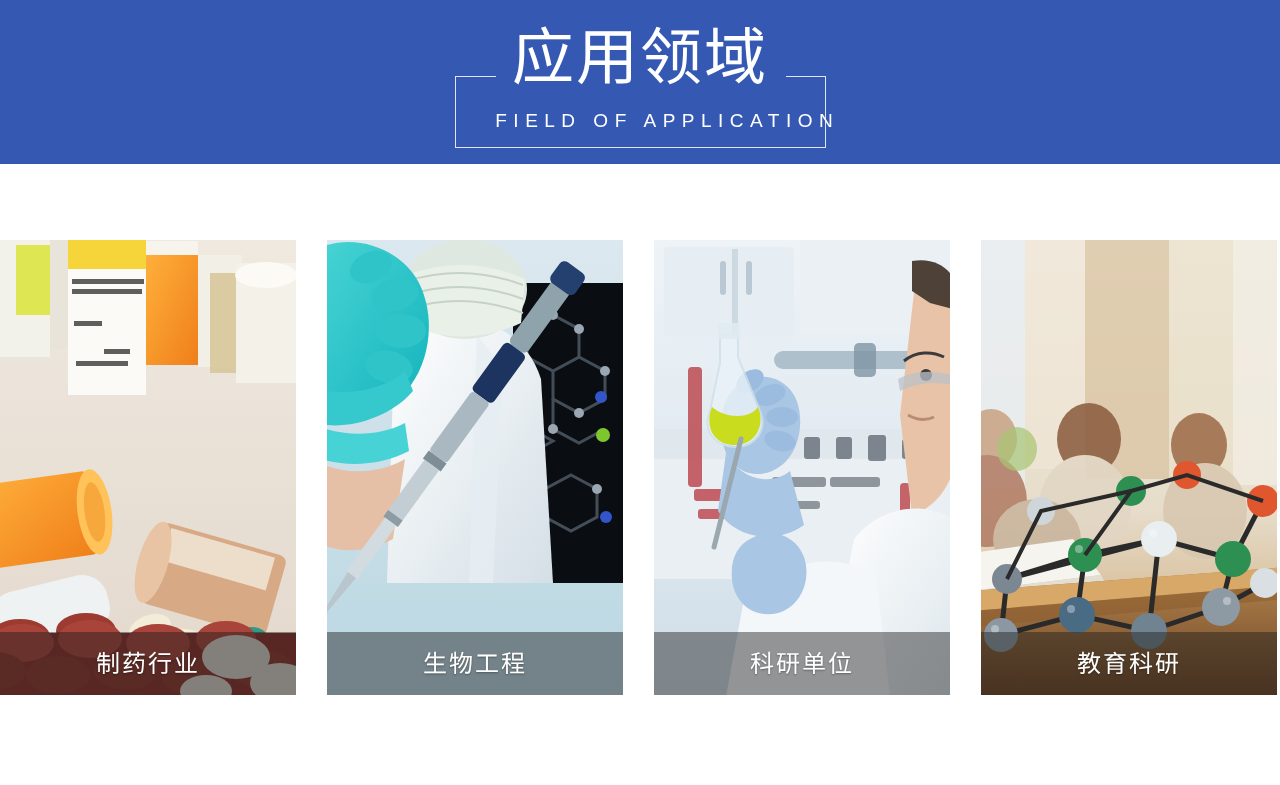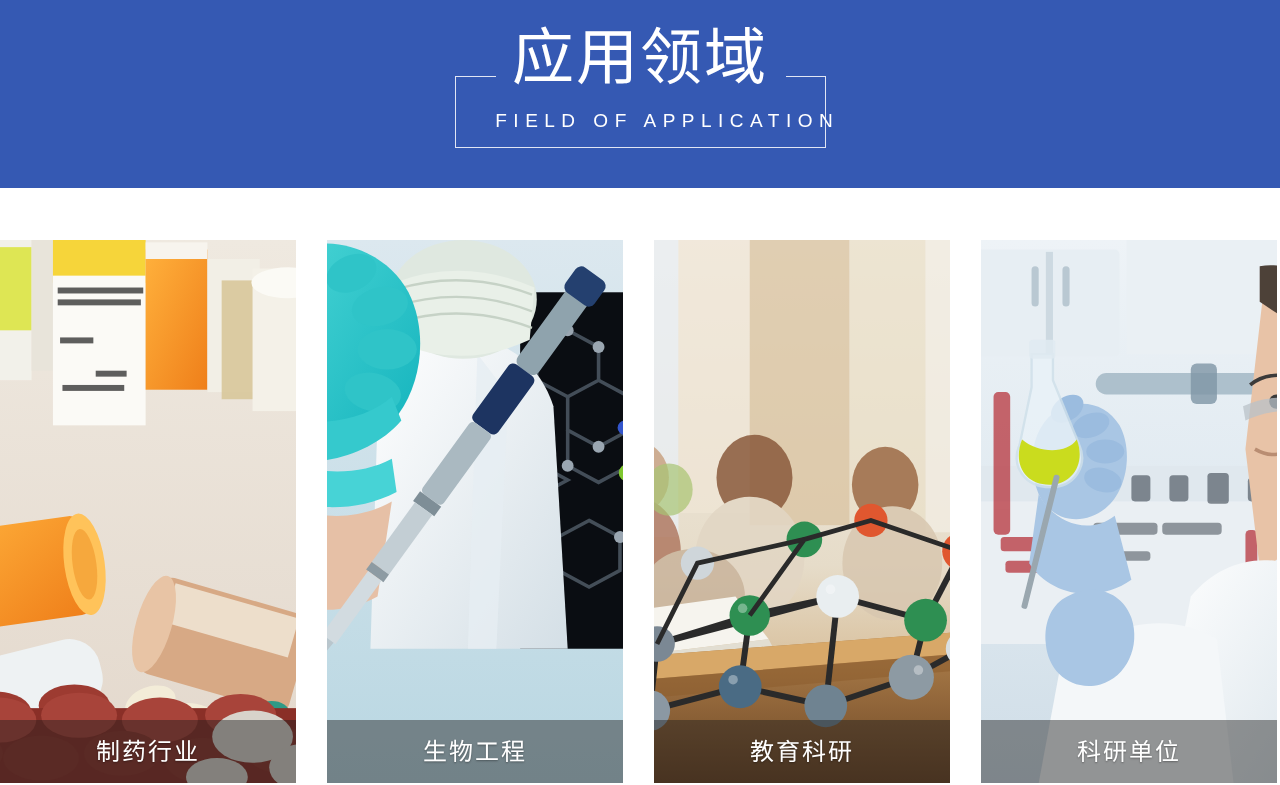--- a/index.html
+++ b/index.html
@@ -15,21 +15,21 @@
     font-family: "Liberation Sans", "DejaVu Sans", sans-serif;
     position: relative;
   }
 
   
   .banner {
     position: absolute;
     left: 0;
     top: 0;
     width: 1280px;
-    height: 188px;
+    height: 164px;
     background: #3559b3;
     overflow: hidden;
   }
   .title-frame {
     position: absolute;
     left: 455px;
     top: 76px;
     width: 371px;
     height: 72px;
     box-sizing: border-box;
@@ -79,21 +79,21 @@
     left: 0;
     top: 240px;
     width: 1280px;
     height: 457px;
     display: flex;
     gap: 31px;
   }
   .card {
     position: relative;
     width: 296px;
-    height: 543px;
+    height: 455px;
     flex: 0 0 296px;
     overflow: hidden;
     background: #dfe7ee;
   }
   .card-photo {
     position: absolute;
     inset: 0;
     overflow: hidden;
   }
   .card-photo svg { display: block; width: 100%; height: 100%; }
@@ -325,20 +325,99 @@
     </div>
     <div class="caption">
       <span class="caption-text">生物工程</span>
     </div>
   </div>
 
   <div class="card">
     <div class="card-photo">
       <svg viewBox="0 0 296 457" preserveAspectRatio="xMidYMid slice" aria-hidden="true">
         <defs>
+          <linearGradient id="p3bg" x1="0" y1="0" x2="0" y2="1">
+            <stop offset="0" stop-color="#eef3f7"></stop>
+              <stop offset="0.55" stop-color="#dfe9f0"></stop>
+            <stop offset="1" stop-color="#cfdde7"></stop>
+          </linearGradient>
+          <linearGradient id="p3coat" x1="0" y1="0" x2="1" y2="1">
+            <stop offset="0" stop-color="#ffffff"></stop>
+              <stop offset="1" stop-color="#dde6ec"></stop>
+          </linearGradient>
+        </defs>
+        <rect width="296" height="457" fill="url(#p3bg)"></rect>
+
+        <rect x="10" y="8" width="130" height="90" rx="4" fill="#e7eef3"></rect>
+        <rect x="78" y="10" width="6" height="86" fill="#cdd9e1"></rect>
+        <rect x="66" y="22" width="6" height="34" rx="3" fill="#b9c8d2"></rect>
+        <rect x="92" y="22" width="6" height="34" rx="3" fill="#b9c8d2"></rect>
+        <rect x="146" y="0" width="150" height="96" fill="#eaf0f4"></rect>
+
+        <rect x="120" y="112" width="176" height="18" rx="9" fill="#9fb4c2" opacity="0.8"></rect>
+        <rect x="200" y="104" width="22" height="34" rx="5" fill="#7e95a5" opacity="0.8"></rect>
+
+        <rect x="0" y="190" width="296" height="30" fill="#e0e8ee"></rect>
+        <rect x="0" y="220" width="296" height="120" fill="#eaeff3"></rect>
+        <g fill="#2b3540" opacity="0.55">
+          <rect x="118" y="198" width="16" height="22" rx="3"></rect>
+            <rect x="150" y="198" width="16" height="22" rx="3"></rect>
+          <rect x="182" y="198" width="16" height="22" rx="3"></rect>
+            <rect x="214" y="196" width="18" height="26" rx="3"></rect>
+          <rect x="248" y="200" width="14" height="20" rx="3"></rect>
+        </g>
+        <g fill="#b7343c" opacity="0.75">
+          <rect x="34" y="128" width="14" height="120" rx="4"></rect>
+          <rect x="40" y="250" width="34" height="12" rx="3"></rect>
+          <rect x="44" y="270" width="30" height="10" rx="3"></rect>
+          <rect x="246" y="244" width="10" height="66" rx="4"></rect>
+        </g>
+        <g fill="#1f2a33" opacity="0.45">
+          <rect x="118" y="238" width="54" height="10" rx="3"></rect>
+            <rect x="176" y="238" width="50" height="10" rx="3"></rect>
+          <rect x="120" y="262" width="46" height="8" rx="3"></rect>
+        </g>
+
+        <path d="M262 36 C296 30 312 64 308 112 L304 208 C300 246 282 268 258 276 L246 176 Z" fill="#e8c3a7"></path>
+        <path d="M258 22 C292 16 310 44 306 72 L276 64 L258 52 Z" fill="#4d4138"></path>
+        <path d="M250 122 C262 112 278 112 290 118" stroke="#3b3b3b" stroke-width="3" fill="none"></path>
+        <circle cx="272" cy="136" r="6" fill="#3a3a3a"></circle>
+        <path d="M244 140 q24 -12 54 -4 l2 10 q-30 -6 -54 6 Z" fill="#b9c2c8" opacity="0.75"></path>
+        <path d="M254 176 q14 8 26 2" stroke="#b98d72" stroke-width="3" fill="none"></path>
+
+        <path d="M200 300 C226 268 266 262 296 278 L296 457 L170 457 Z" fill="url(#p3coat)"></path>
+        <path d="M90 360 C130 320 182 312 222 336 L236 457 L72 457 Z" fill="#f4f7f9"></path>
+
+        <path d="M84 146 C104 132 128 136 140 156 C152 178 146 212 128 226 C108 242 82 236 72 214 C62 190 66 160 84 146 Z" fill="#a9c6e4"></path>
+        <g fill="#9bbcdf">
+          <ellipse cx="96" cy="142" rx="15" ry="10" transform="rotate(-34 96 142)"></ellipse>
+          <ellipse cx="116" cy="156" rx="16" ry="10" transform="rotate(-20 116 156)"></ellipse>
+          <ellipse cx="128" cy="178" rx="16" ry="10"></ellipse>
+          <ellipse cx="126" cy="202" rx="16" ry="10" transform="rotate(14 126 202)"></ellipse>
+        </g>
+        <path d="M72 214 C86 240 116 248 136 232 L150 286 C122 306 82 300 64 272 Z" fill="#a9c6e4"></path>
+
+        <path d="M96 300 C118 288 142 296 150 318 C158 342 146 368 124 374 C100 380 80 364 78 340 C76 320 84 306 96 300 Z" fill="#a9c6e4"></path>
+
+        <path d="M66 96 L84 96 L84 118 L106 172 C114 190 102 208 82 208 C60 208 48 190 56 172 L66 124 Z" fill="#e9f2f8" opacity="0.82" stroke="#cfe0ea" stroke-width="2"></path>
+        <path d="M58 168 C72 180 96 180 104 168 C112 188 100 206 81 206 C60 206 50 188 58 168 Z" fill="#cadc1e"></path>
+        <rect x="64" y="84" width="22" height="16" rx="3" fill="#dfeaf1" opacity="0.85"></rect>
+
+        <rect x="72" y="196" width="5" height="116" rx="2" fill="#9aa7af" transform="rotate(14 74 250)"></rect>
+      </svg>
+    </div>
+    <div class="caption">
+      <span class="caption-text">科研单位</span>
+    </div>
+  </div>
+
+  <div class="card">
+    <div class="card-photo">
+      <svg viewBox="0 0 296 457" preserveAspectRatio="xMidYMid slice" aria-hidden="true">
+        <defs>
           <linearGradient id="p4bg" x1="0" y1="0" x2="0" y2="1">
             <stop offset="0" stop-color="#f3efe6"></stop>
               <stop offset="0.6" stop-color="#e6dcc9"></stop>
             <stop offset="1" stop-color="#c9a06a"></stop>
           </linearGradient>
           <linearGradient id="p4desk" x1="0" y1="0" x2="0" y2="1">
             <stop offset="0" stop-color="#b4854f"></stop>
               <stop offset="1" stop-color="#6b4423"></stop>
           </linearGradient>
         </defs>
@@ -404,92 +483,13 @@
           <circle cx="172" cy="294" r="4"></circle>
             <circle cx="98" cy="310" r="4"></circle>
         </g>
       </svg>
     </div>
     <div class="caption">
       <span class="caption-text">教育科研</span>
     </div>
   </div>
 
-  <div class="card">
-    <div class="card-photo">
-      <svg viewBox="0 0 296 457" preserveAspectRatio="xMidYMid slice" aria-hidden="true">
-        <defs>
-          <linearGradient id="p3bg" x1="0" y1="0" x2="0" y2="1">
-            <stop offset="0" stop-color="#eef3f7"></stop>
-              <stop offset="0.55" stop-color="#dfe9f0"></stop>
-            <stop offset="1" stop-color="#cfdde7"></stop>
-          </linearGradient>
-          <linearGradient id="p3coat" x1="0" y1="0" x2="1" y2="1">
-            <stop offset="0" stop-color="#ffffff"></stop>
-              <stop offset="1" stop-color="#dde6ec"></stop>
-          </linearGradient>
-        </defs>
-        <rect width="296" height="457" fill="url(#p3bg)"></rect>
-
-        <rect x="10" y="8" width="130" height="90" rx="4" fill="#e7eef3"></rect>
-        <rect x="78" y="10" width="6" height="86" fill="#cdd9e1"></rect>
-        <rect x="66" y="22" width="6" height="34" rx="3" fill="#b9c8d2"></rect>
-        <rect x="92" y="22" width="6" height="34" rx="3" fill="#b9c8d2"></rect>
-        <rect x="146" y="0" width="150" height="96" fill="#eaf0f4"></rect>
-
-        <rect x="120" y="112" width="176" height="18" rx="9" fill="#9fb4c2" opacity="0.8"></rect>
-        <rect x="200" y="104" width="22" height="34" rx="5" fill="#7e95a5" opacity="0.8"></rect>
-
-        <rect x="0" y="190" width="296" height="30" fill="#e0e8ee"></rect>
-        <rect x="0" y="220" width="296" height="120" fill="#eaeff3"></rect>
-        <g fill="#2b3540" opacity="0.55">
-          <rect x="118" y="198" width="16" height="22" rx="3"></rect>
-            <rect x="150" y="198" width="16" height="22" rx="3"></rect>
-          <rect x="182" y="198" width="16" height="22" rx="3"></rect>
-            <rect x="214" y="196" width="18" height="26" rx="3"></rect>
-          <rect x="248" y="200" width="14" height="20" rx="3"></rect>
-        </g>
-        <g fill="#b7343c" opacity="0.75">
-          <rect x="34" y="128" width="14" height="120" rx="4"></rect>
-          <rect x="40" y="250" width="34" height="12" rx="3"></rect>
-          <rect x="44" y="270" width="30" height="10" rx="3"></rect>
-          <rect x="246" y="244" width="10" height="66" rx="4"></rect>
-        </g>
-        <g fill="#1f2a33" opacity="0.45">
-          <rect x="118" y="238" width="54" height="10" rx="3"></rect>
-            <rect x="176" y="238" width="50" height="10" rx="3"></rect>
-          <rect x="120" y="262" width="46" height="8" rx="3"></rect>
-        </g>
-
-        <path d="M262 36 C296 30 312 64 308 112 L304 208 C300 246 282 268 258 276 L246 176 Z" fill="#e8c3a7"></path>
-        <path d="M258 22 C292 16 310 44 306 72 L276 64 L258 52 Z" fill="#4d4138"></path>
-        <path d="M250 122 C262 112 278 112 290 118" stroke="#3b3b3b" stroke-width="3" fill="none"></path>
-        <circle cx="272" cy="136" r="6" fill="#3a3a3a"></circle>
-        <path d="M244 140 q24 -12 54 -4 l2 10 q-30 -6 -54 6 Z" fill="#b9c2c8" opacity="0.75"></path>
-        <path d="M254 176 q14 8 26 2" stroke="#b98d72" stroke-width="3" fill="none"></path>
-
-        <path d="M200 300 C226 268 266 262 296 278 L296 457 L170 457 Z" fill="url(#p3coat)"></path>
-        <path d="M90 360 C130 320 182 312 222 336 L236 457 L72 457 Z" fill="#f4f7f9"></path>
-
-        <path d="M84 146 C104 132 128 136 140 156 C152 178 146 212 128 226 C108 242 82 236 72 214 C62 190 66 160 84 146 Z" fill="#a9c6e4"></path>
-        <g fill="#9bbcdf">
-          <ellipse cx="96" cy="142" rx="15" ry="10" transform="rotate(-34 96 142)"></ellipse>
-          <ellipse cx="116" cy="156" rx="16" ry="10" transform="rotate(-20 116 156)"></ellipse>
-          <ellipse cx="128" cy="178" rx="16" ry="10"></ellipse>
-          <ellipse cx="126" cy="202" rx="16" ry="10" transform="rotate(14 126 202)"></ellipse>
-        </g>
-        <path d="M72 214 C86 240 116 248 136 232 L150 286 C122 306 82 300 64 272 Z" fill="#a9c6e4"></path>
-
-        <path d="M96 300 C118 288 142 296 150 318 C158 342 146 368 124 374 C100 380 80 364 78 340 C76 320 84 306 96 300 Z" fill="#a9c6e4"></path>
-
-        <path d="M66 96 L84 96 L84 118 L106 172 C114 190 102 208 82 208 C60 208 48 190 56 172 L66 124 Z" fill="#e9f2f8" opacity="0.82" stroke="#cfe0ea" stroke-width="2"></path>
-        <path d="M58 168 C72 180 96 180 104 168 C112 188 100 206 81 206 C60 206 50 188 58 168 Z" fill="#cadc1e"></path>
-        <rect x="64" y="84" width="22" height="16" rx="3" fill="#dfeaf1" opacity="0.85"></rect>
-
-        <rect x="72" y="196" width="5" height="116" rx="2" fill="#9aa7af" transform="rotate(14 74 250)"></rect>
-      </svg>
-    </div>
-    <div class="caption">
-      <span class="caption-text">科研单位</span>
-    </div>
-  </div>
-
 </div>
 
 </body></html>

